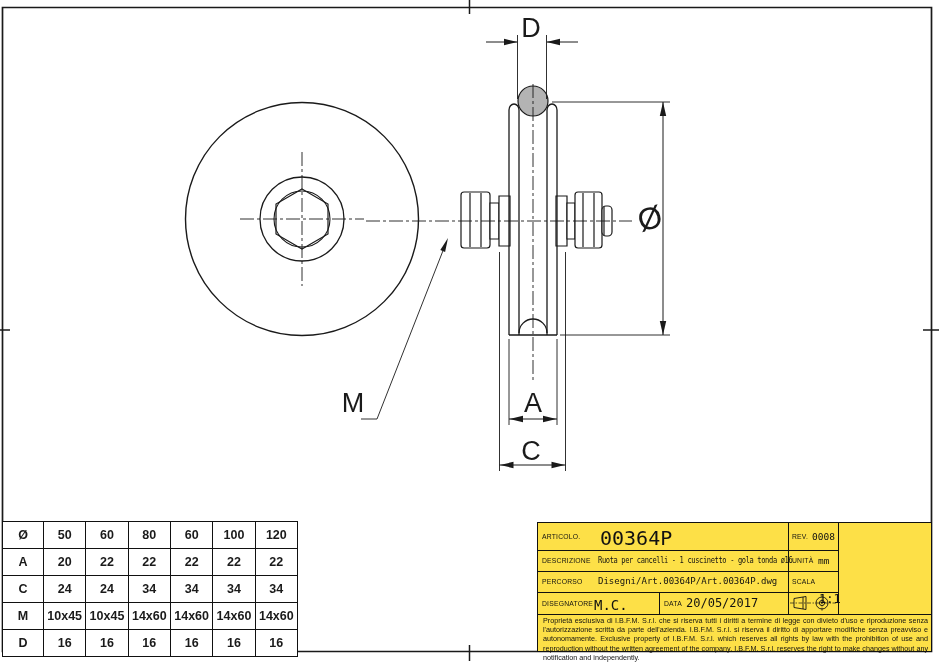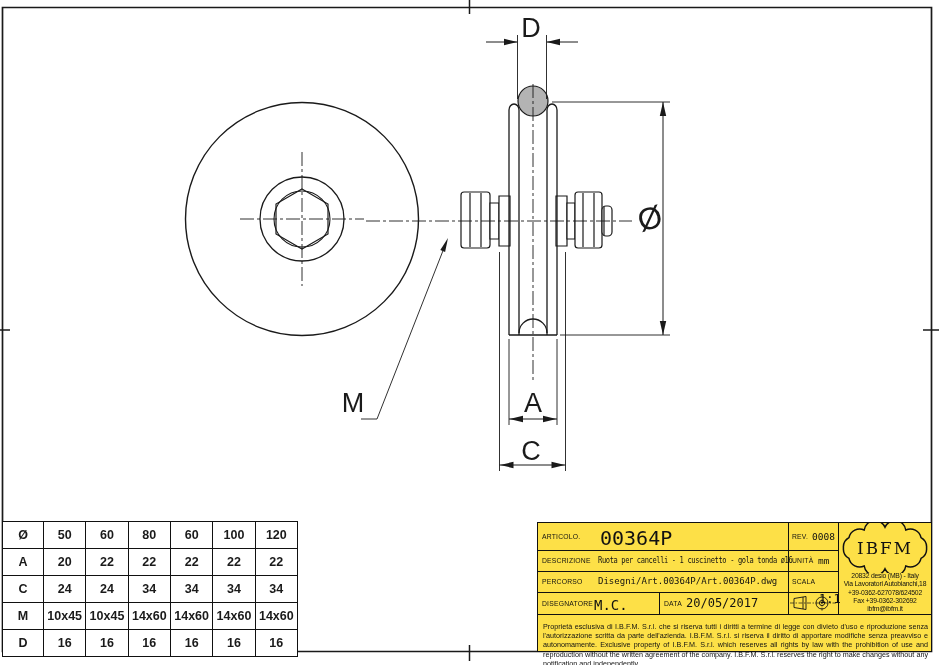--- a/index.html
+++ b/index.html
@@ -19,21 +19,21 @@
   #size-table td.rowlab{font-weight:bold;}
 
   
   #title-block{position:absolute;left:537px;top:522px;width:395px;height:130px;
                border:1.4px solid #111;box-sizing:border-box;background:#fde047;}
   .tbline{position:absolute;background:#111;}
   .tb-abs{position:absolute;white-space:nowrap;}
   .lbl{font-size:6.8px;letter-spacing:.2px;color:#111;}
   .cad{font-family:"DejaVu Sans Mono",monospace;color:#111;}
   #legal-text{position:absolute;left:0;top:91px;width:395px;height:38px;box-sizing:border-box;
-              padding:8px 5px 0 5px;font-size:7.2px;line-height:9.2px;text-align:justify;color:#111;}
+              padding:2px 5px 0 5px;font-size:7.2px;line-height:9.2px;text-align:justify;color:#111;}
   #logo-cell{position:absolute;left:300px;top:0;width:94px;height:91px;}
   #company-address{position:absolute;left:0;top:49px;width:94px;text-align:center;
                    font-size:6.8px;line-height:8.3px;letter-spacing:-.2px;color:#111;}
 </style>
 </head>
 <body>
 
 <div id="stage">
 
 <svg width="940" height="665" viewBox="0 0 940 665">
@@ -235,33 +235,17 @@
     <g stroke="#111" fill="none" stroke-width="0.9">
       <line x1="1" y1="10" x2="47" y2="10" stroke-dasharray="4 1.5 1.5 1.5" stroke-width="0.7"></line>
       <path d="M5,5.5 L17,3.5 L17,16.5 L5,14.5 Z"></path>
       <line x1="14" y1="4" x2="14" y2="16"></line>
       <circle cx="33" cy="10" r="6"></circle>
       <circle cx="33" cy="10" r="2.6"></circle>
       <line x1="33" y1="1.5" x2="33" y2="18.5" stroke-dasharray="3 1.2 1.2 1.2" stroke-width="0.7"></line>
     </g>
   </svg>
 
-  <div id="logo-cell">
-    <svg width="94" height="50" viewBox="0 0 95 50">
-      <path fill="none" stroke="#111" stroke-width="1.5" d="M89.5,25 A11,11 0 0 1 83.9,35.5 A11,11 0 0 1 68.5,43.2 A11,11 0 0 1 47.5,46
-           A11,11 0 0 1 26.5,43.2 A11,11 0 0 1 11.1,35.5 A11,11 0 0 1 5.5,25
-           A11,11 0 0 1 11.1,14.5 A11,11 0 0 1 26.5,6.8 A11,11 0 0 1 47.5,4
-           A11,11 0 0 1 68.5,6.8 A11,11 0 0 1 83.9,14.5 A11,11 0 0 1 89.5,25 Z"></path>
-      <text x="47.5" y="31" text-anchor="middle" style="font-family:'DejaVu Serif',serif;font-size:17px;letter-spacing:2px;fill:#111">IBFM</text>
-    </svg>
-    <div id="company-address">
-      <div>20832 desio (MB) - Italy</div>
-      <div>Via Lavoratori Autobianchi,18</div>
-      <div>+39-0362-627078/624502</div>
-      <div>Fax +39-0362-302692</div>
-      <div>ibfm@ibfm.it</div>
-    </div>
-  </div>
 
   <div id="legal-text">Proprietà esclusiva di I.B.F.M. S.r.l. che si riserva tutti i diritti a termine di legge con divieto d'uso e riproduzione senza l'autorizzazione scritta da parte dell'azienda. I.B.F.M. S.r.l. si riserva il diritto di apportare modifiche senza preavviso e autonomamente. Exclusive property of I.B.F.M. S.r.l. which reserves all rights by law with the prohibition of use and reproduction without the written agreement of the company. I.B.F.M. S.r.l. reserves the right to make changes without any notification and independently.</div>
 </div>
 
 </div>
 
 </body></html>

